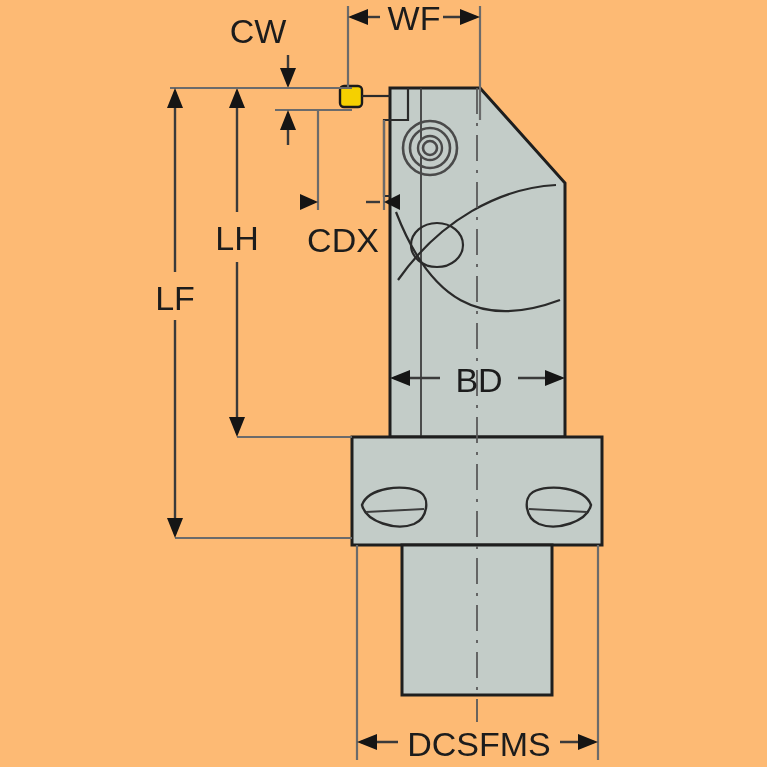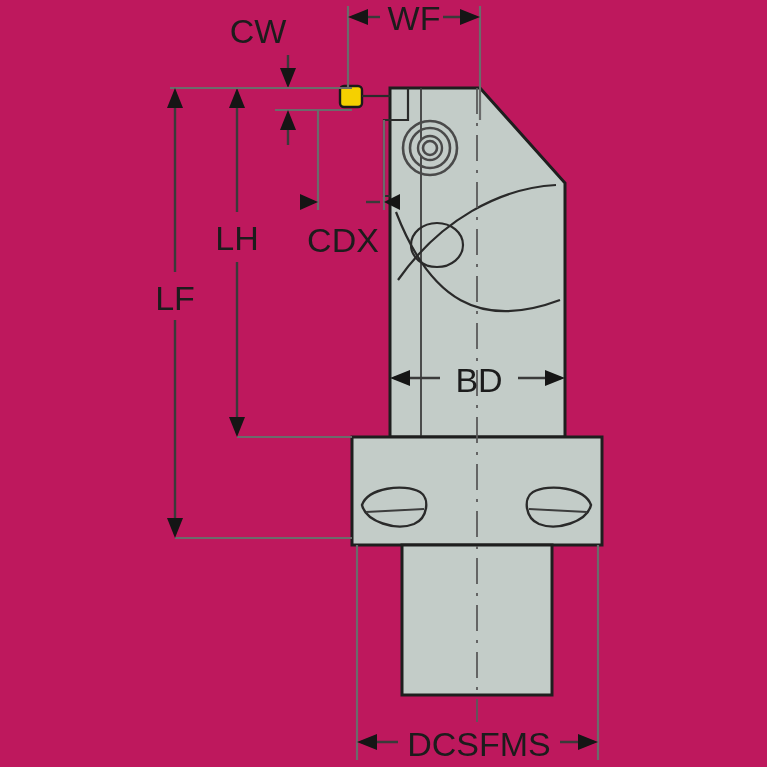--- a/index.html
+++ b/index.html
@@ -11,21 +11,21 @@
   body {
     width: 767px;
     height: 767px;
     overflow: hidden;
     font-family: "Liberation Sans", sans-serif;
   }
   #drawing-root {
     position: relative;
     width: 767px;
     height: 767px;
-    background: #be185d;
+    background: #fdba74;
   }
   svg#tool-drawing {
     display: block;
     width: 767px;
     height: 767px;
   }
   .dim-label {
     font-family: "Liberation Sans", sans-serif;
     font-size: 34px;
     font-weight: 400;

